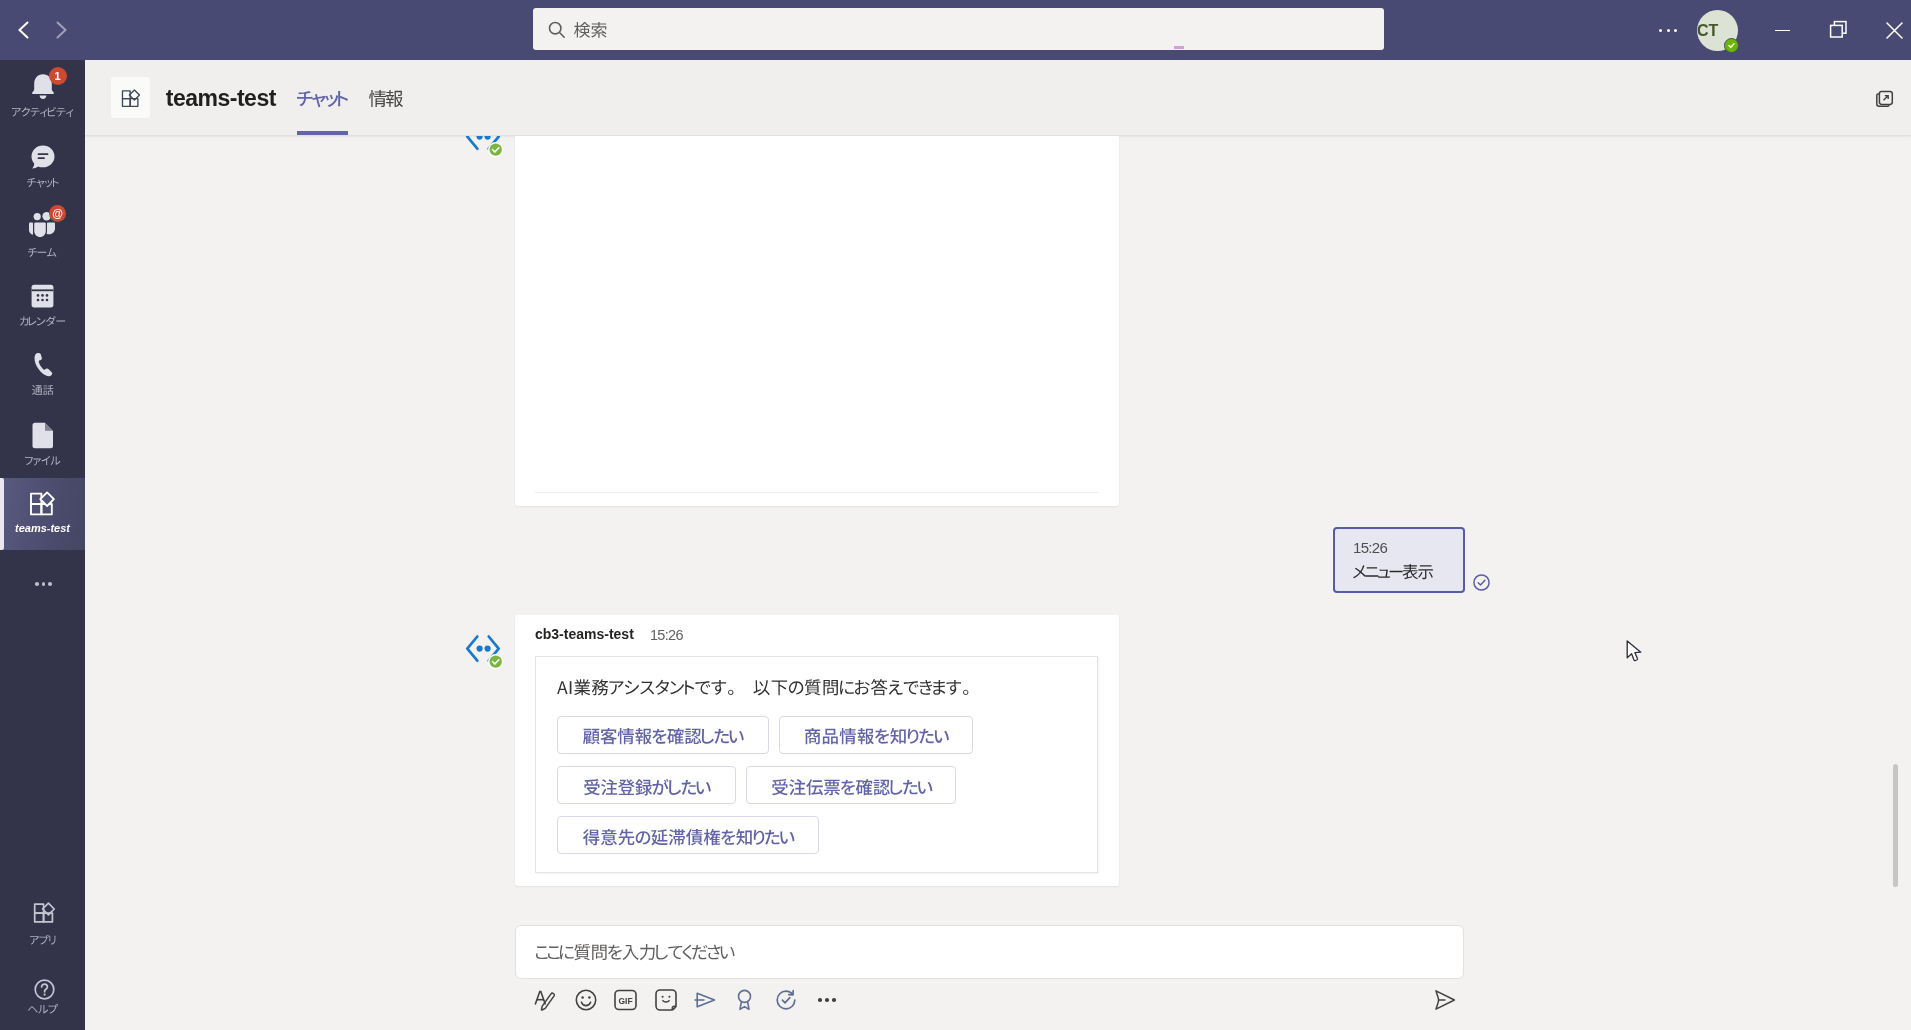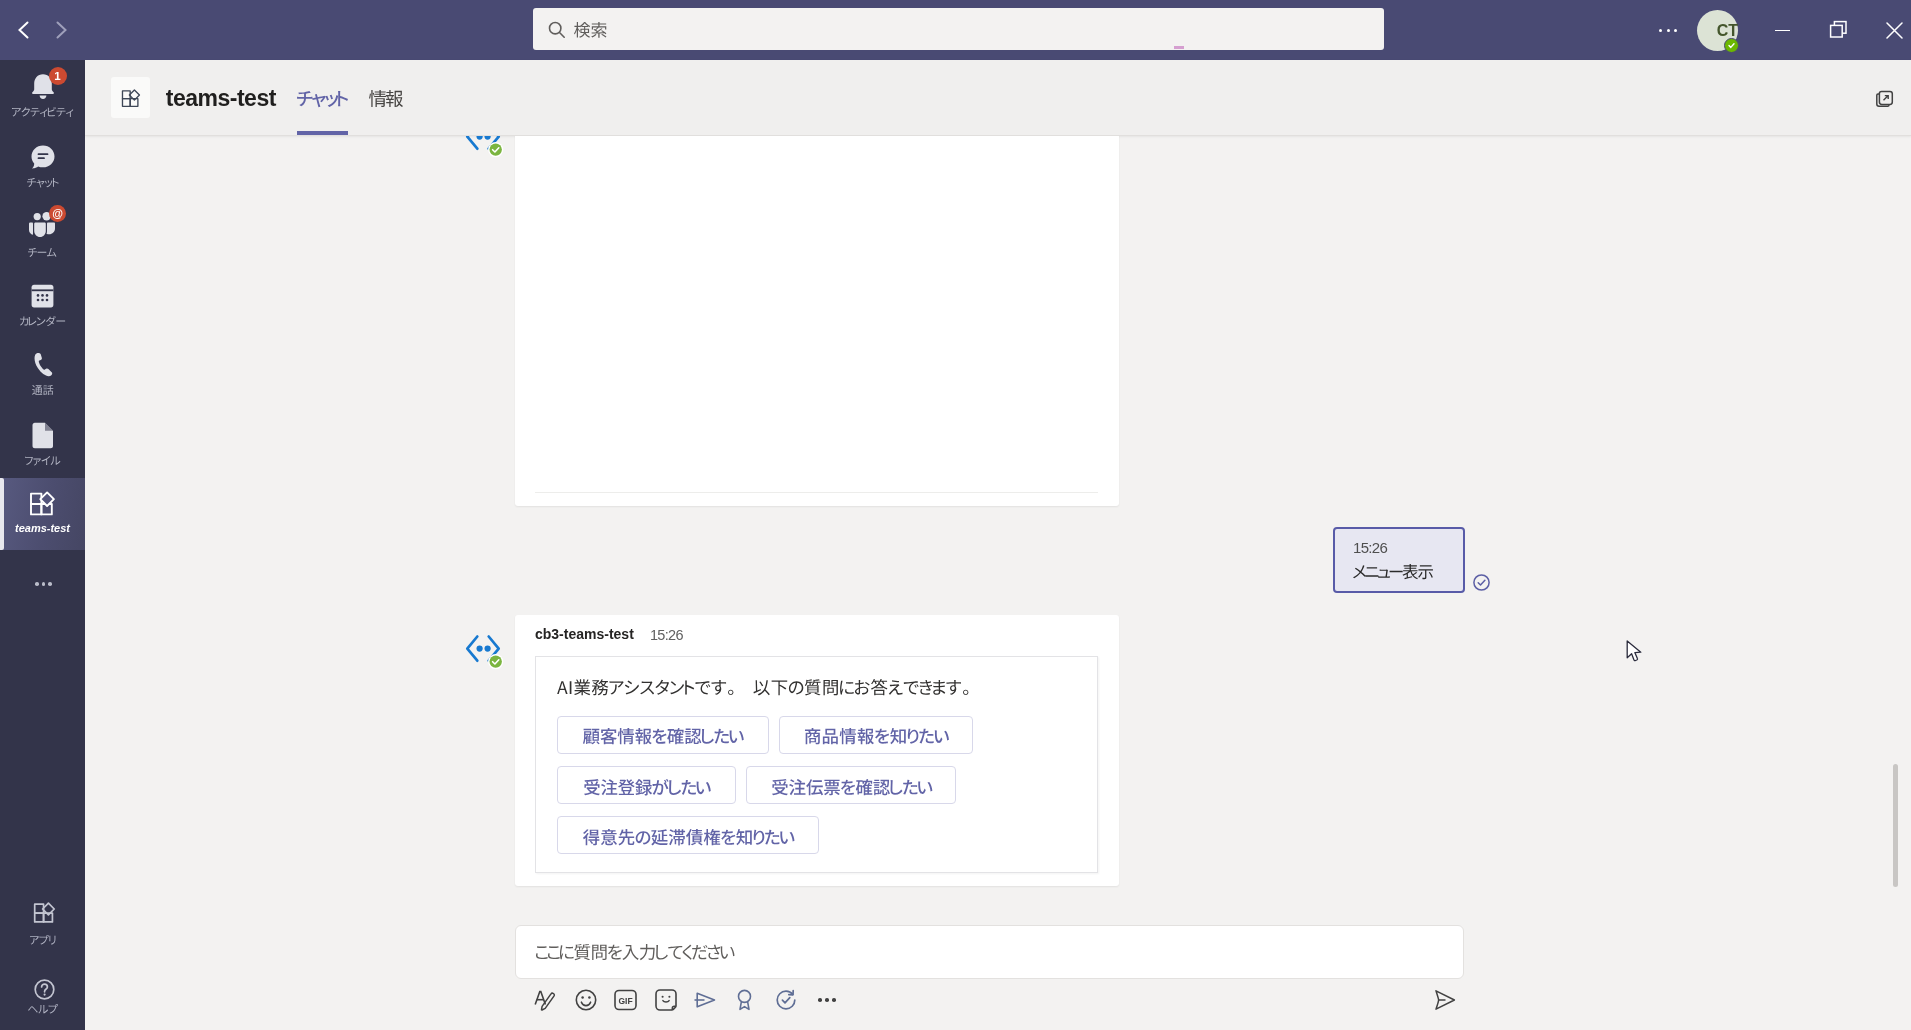--- a/index.html
+++ b/index.html
@@ -23,21 +23,21 @@
 <svg style="position:absolute;left:572.5px;top:20.7px;" width="34.5" height="17.7" viewBox="0 0 34.5 17.7">
       <g transform="translate(0.49,15.30)">
         <path d="M6.9 -7.6V-3.2H10.3C9.9 -1.8 8.7 -0.5 5.7 0.5C6 0.7 6.3 1.2 6.4 1.4C9.4 0.5 10.7 -0.9 11.3 -2.5C12.3 -0.3 13.8 0.7 15.8 1.4C15.9 1.1 16.2 0.6 16.5 0.4C14.6 -0.3 13.2 -1.2 12.2 -3.2H15.6V-7.6H11.7V-9.2H14.5V-10C15 -9.7 15.5 -9.4 16 -9.1C16.1 -9.5 16.4 -9.9 16.6 -10.3C14.9 -11 12.9 -12.6 11.7 -14.2H10.6C9.7 -12.8 8.1 -11.3 6.3 -10.4V-10.6H4.5V-14.3H3.3V-10.6H0.9V-9.4H3.2C2.7 -7.1 1.6 -4.4 0.5 -3C0.7 -2.7 1 -2.2 1.2 -1.9C2 -3 2.7 -4.7 3.3 -6.6V1.3H4.5V-6.7C5 -5.8 5.6 -4.8 5.8 -4.2L6.5 -5.2C6.3 -5.7 4.9 -7.6 4.5 -8.1V-9.4H6.3V-9.6L6.6 -9.1C7.1 -9.4 7.5 -9.7 8 -10V-9.2H10.6V-7.6ZM11.2 -13.1C11.9 -12.1 13 -11.1 14.2 -10.3H8.4C9.6 -11.1 10.6 -12.2 11.2 -13.1ZM8 -6.6H10.6V-5.1C10.6 -4.8 10.6 -4.5 10.5 -4.2H8ZM11.7 -6.6H14.4V-4.2H11.7C11.7 -4.5 11.7 -4.8 11.7 -5.1ZM27.7 -1.7C29.2 -0.9 31.1 0.3 31.9 1.1L33 0.4C32 -0.5 30.2 -1.6 28.7 -2.3ZM21.9 -2.3C20.9 -1.3 19.3 -0.3 17.7 0.3C18.1 0.5 18.5 0.9 18.8 1.2C20.2 0.5 22 -0.7 23.1 -1.9ZM18.3 -10V-6.8H19.5V-8.9H23.9C23.3 -8.3 22.5 -7.5 21.7 -6.9L20.8 -7.4L20 -6.6C21.1 -6.1 22.4 -5.3 23.2 -4.6L22 -3.9L18.1 -3.9L18.2 -2.7L24.8 -2.8V1.4H26.1V-2.9L31 -3C31.3 -2.7 31.7 -2.4 32 -2.1L32.9 -2.9C31.9 -3.8 30 -5.1 28.5 -6L27.7 -5.3C28.3 -4.9 29 -4.5 29.7 -4L24 -3.9C25.7 -5 27.6 -6.3 29 -7.5L27.9 -8.1C26.9 -7.3 25.6 -6.2 24.2 -5.3C23.8 -5.6 23.2 -6 22.6 -6.4C23.5 -7 24.5 -7.9 25.4 -8.7L24.9 -8.9H31.6V-6.8H32.8V-10H26.1V-11.7H32.7V-12.8H26.1V-14.3H24.8V-12.8H18.3V-11.7H24.8V-10Z" fill="#605e5c"></path>
       </g>
     </svg>
 <div class="abs" style="left:1174px;top:46px;width:10px;height:3px;background:#d59fd0;"></div>
 <div class="abs" style="left:1659px;top:28.6px;width:3.4px;height:3.4px;border-radius:50%;background:#fff;"></div>
 <div class="abs" style="left:1666.5px;top:28.6px;width:3.4px;height:3.4px;border-radius:50%;background:#fff;"></div>
 <div class="abs" style="left:1674px;top:28.6px;width:3.4px;height:3.4px;border-radius:50%;background:#fff;"></div>
 <div class="abs" style="left:1697px;top:10px;width:41px;height:41px;border-radius:50%;background:#dce3d5;"></div>
-<div class="abs" style="left:1697px;top:10px;width:41px;height:41px;border-radius:50%;text-align:right;line-height:41px;font-size:16px;font-weight:bold;color:#44562c;">CT</div>
+<div class="abs" style="left:1697px;top:10px;width:41px;height:41px;border-radius:50%;text-align:left;line-height:41px;font-size:16px;font-weight:bold;color:#44562c;">CT</div>
 <div class="abs" style="left:1723.5px;top:38px;width:15px;height:15px;border-radius:50%;background:#6bb700;border:1.5px solid #494a73;"></div>
 <svg class="abs" style="left:1726.5px;top:41px" width="9" height="9" viewBox="0 0 9 9">
       <path d="M2 4.6 L3.8 6.4 L7 2.8" fill="none" stroke="#fff" stroke-width="1.4" stroke-linecap="round" stroke-linejoin="round"></path>
     </svg>
 <div class="abs" style="left:1775px;top:29.5px;width:15px;height:1.6px;background:#fff;"></div>
 <svg class="abs" style="left:1829px;top:20px" width="19" height="19" viewBox="0 0 19 19">
       <rect x="5.4" y="1.6" width="11.6" height="11.6" fill="none" stroke="#fff" stroke-width="1.5"></rect>
       <rect x="1.6" y="5.4" width="11.6" height="11.6" fill="#494a73" stroke="#fff" stroke-width="1.5"></rect>
     </svg>
 <svg class="abs" style="left:1886px;top:22px" width="17" height="17" viewBox="0 0 17 17">

